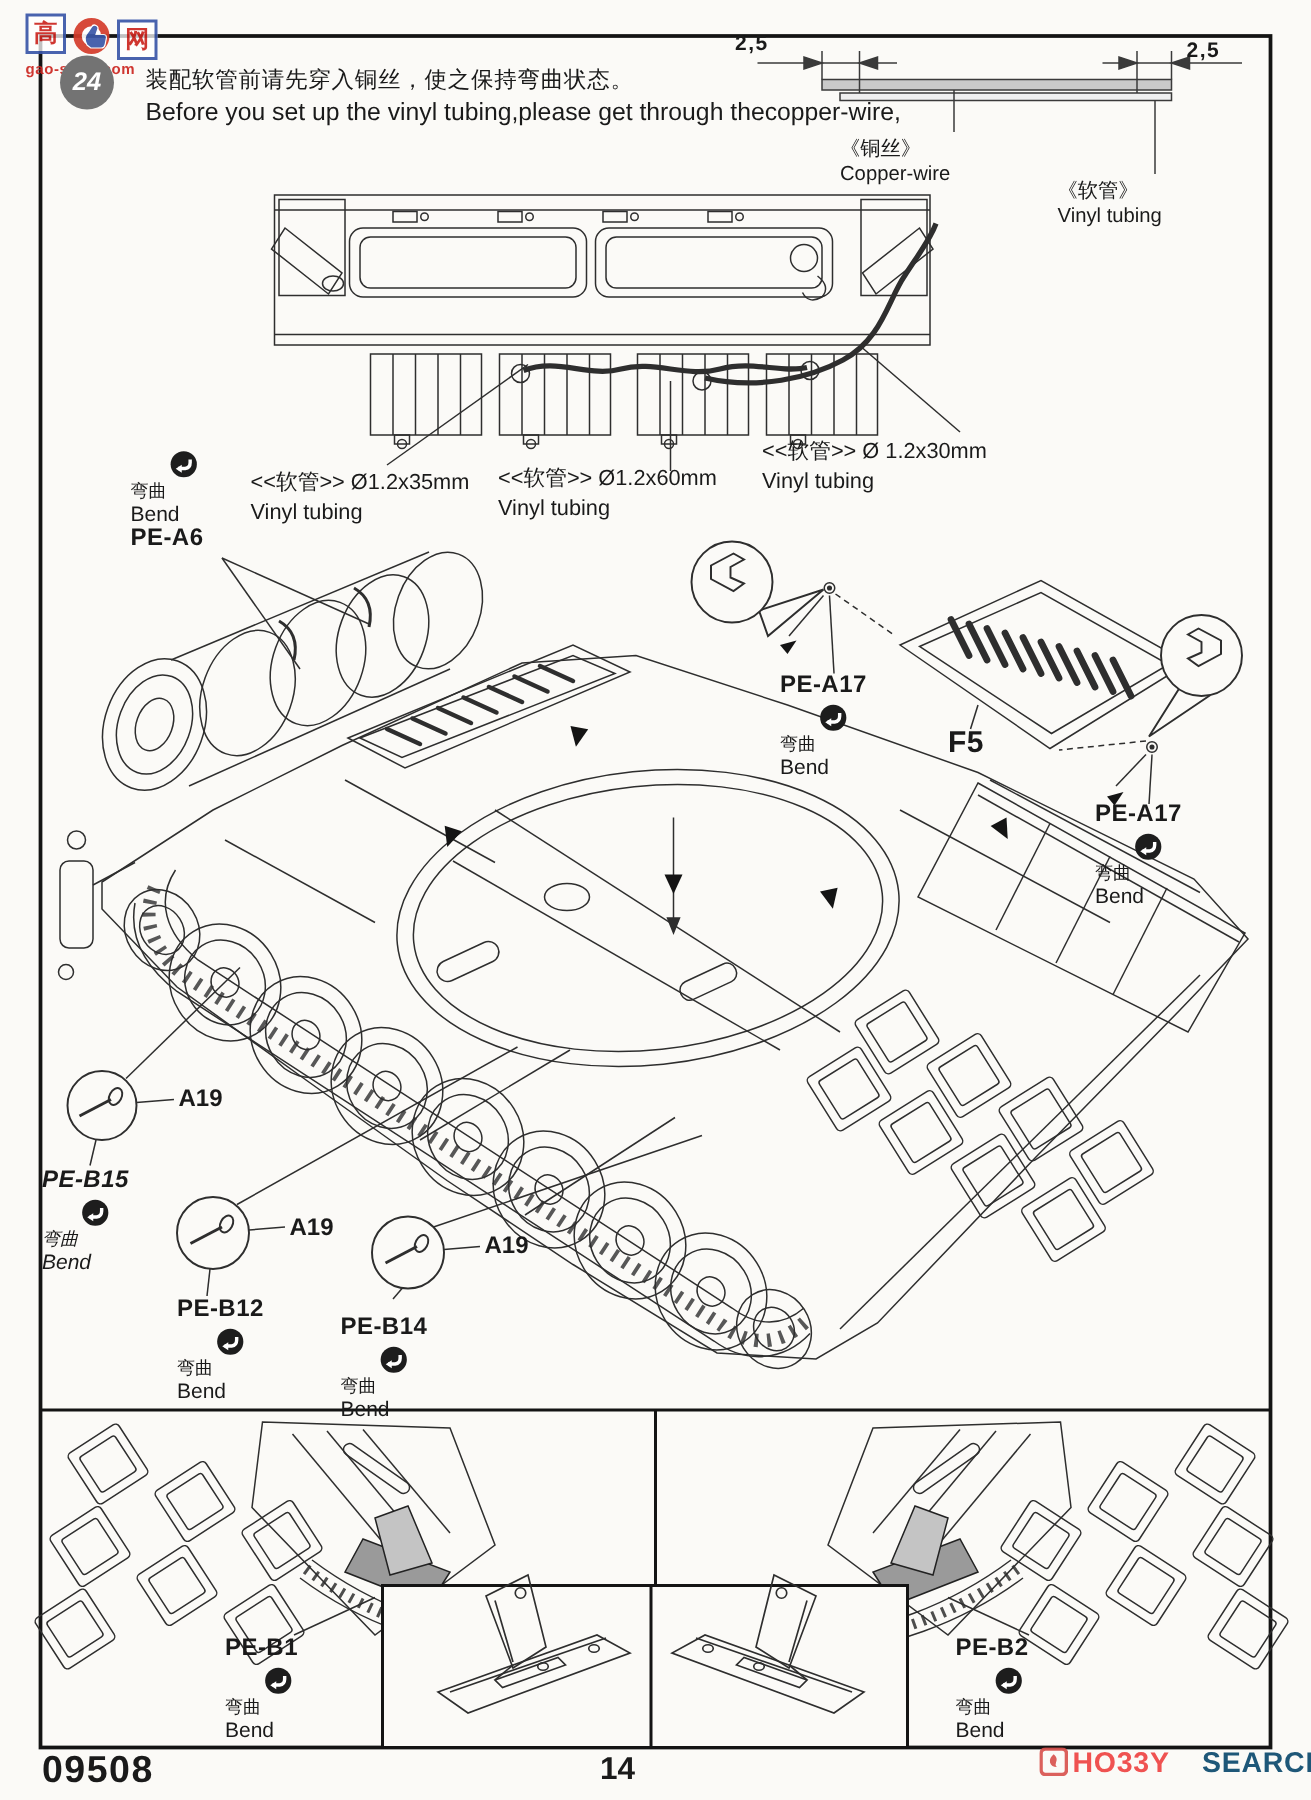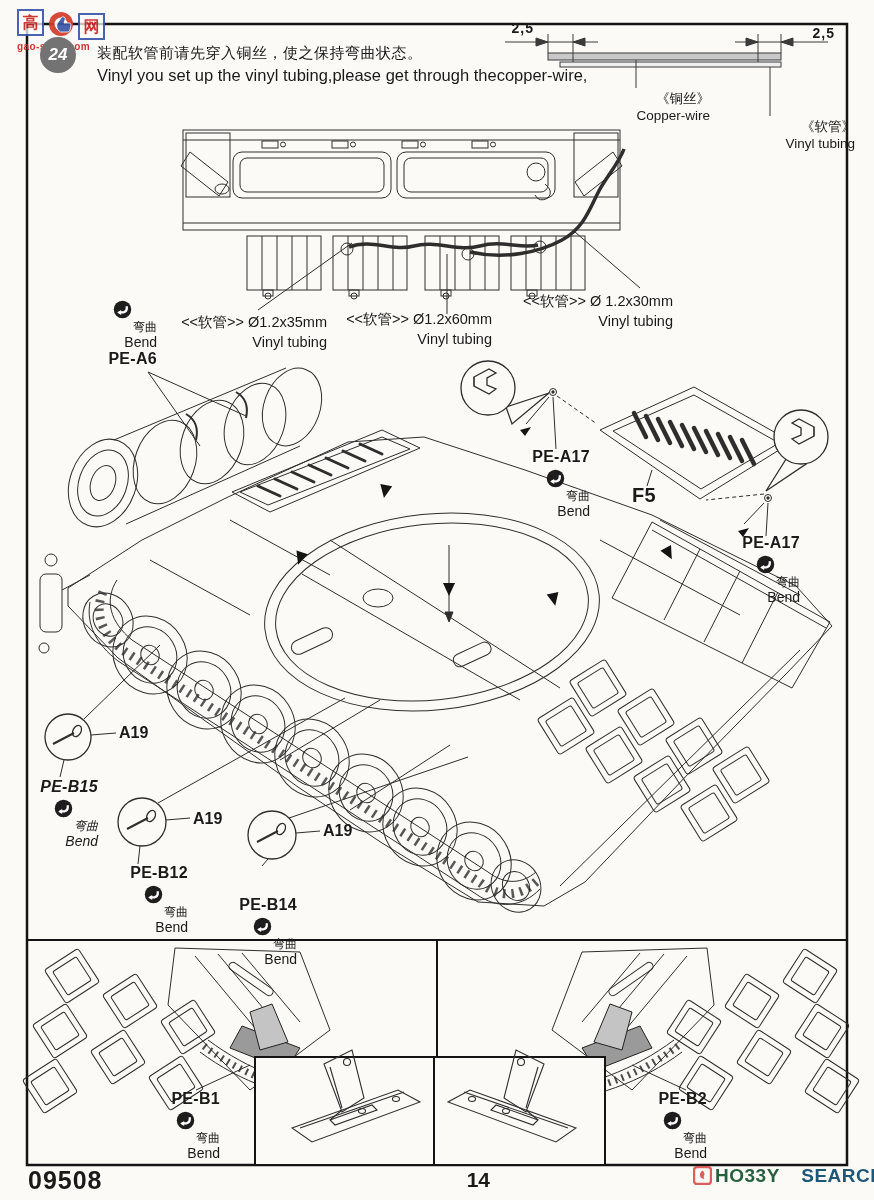--- a/index.html
+++ b/index.html
@@ -1,39 +1,39 @@
 <!DOCTYPE html>
 <html><head>
 <meta charset="utf-8">
 <style>
   html,body{margin:0;padding:0;background:#e9e8e4;}
   #page{position:relative;width:874px;height:1200px;background:#fbfaf7;overflow:hidden;
         font-family:"Liberation Sans",sans-serif;color:#1a1a1a;}
   #art{position:absolute;left:0;top:0;}
   .abs{position:absolute;}
-  .ctr{text-align:right;}
+  .ctr{text-align:left;}
   .pname{font-size:16px;font-weight:bold;letter-spacing:.3px;}
   .bendcn{font-size:12px;line-height:14px;margin-top:1px;}
   .benden{font-size:14px;line-height:16px;}
   .bend-icon{width:19px;height:19px;display:block;margin:0 auto;}
   .tublabel{font-size:14.5px;line-height:20px;white-space:nowrap;}
   .smlabel{font-size:13.5px;line-height:17px;white-space:nowrap;}
   .dim{font-size:14px;font-weight:bold;letter-spacing:1px;}
   .a19{font-size:16px;font-weight:bold;}
   .stepcircle{width:36px;height:36px;border-radius:50%;background:#737373;color:#fff;
       font-size:17px;font-weight:bold;line-height:36px;text-align:center;font-style:italic;}
   .notecn{font-size:15px;letter-spacing:.5px;}
   .noteen{font-size:16.5px;}
   .wmbox{width:23px;height:23px;border:2px solid #3a57a8;background:rgba(255,255,255,.8);
       color:#cc2620;font-size:16px;font-weight:bold;line-height:23px;text-align:center;}
   .wmurl{font-size:10px;font-weight:bold;color:#cc2620;letter-spacing:.4px;}
   .kitnum{font-size:25px;font-weight:bold;letter-spacing:1px;}
   .pagenum{font-size:21px;font-weight:bold;}
   .brand{font-size:19px;font-weight:bold;letter-spacing:.5px;white-space:nowrap;}
-  .brand .hob{color:#14532d;}
+  .brand .hob{color:#ef4444;}
   .brand .sea{color:#0c4a6e;margin-left:16px;}
   .wm{opacity:.92;}
 </style>
 </head>
 <body>
 
 <div id="page">
 
 <svg id="art" width="874" height="1200" viewBox="0 0 874 1200">
   <defs>
@@ -413,21 +413,21 @@
         <circle cx="15" cy="15" r="6.5" fill="#fff"></circle>
         <path d="M12,21 q-3,-5 1,-9 l2,-3 q1,-2 3,-1 q2,1 1,3 l-1,3 h5 q2,0 2,2 l-1,5 q-0.5,2 -2.5,2 h-7 z" fill="#3a57a8" stroke="#fff" stroke-width=".8"></path>
       </svg>
       <div class="wmbox" style="margin-top:4px;">网</div>
     </div>
     <div class="wmurl" style="margin-top:1px;">gao-shou.com</div>
   </div>
 
   <div class="abs stepcircle" style="left:40px;top:37px;">24</div>
   <div class="abs notecn" style="left:97px;top:44px;">装配软管前请先穿入铜丝，使之保持弯曲状态。</div>
-  <div class="abs noteen" style="left:97px;top:66px;">Vinyl you set up the vinyl tubing,please get through thecopper-wire,</div>
+  <div class="abs noteen" style="left:97px;top:66px;">Before you set up the vinyl tubing,please get through thecopper-wire,</div>
 
   <div class="abs dim ctr" style="left:490px;top:20px;width:44px;">2,5</div>
   <div class="abs dim ctr" style="left:791px;top:25px;width:44px;">2,5</div>
 
   <div class="abs ctr" style="left:560px;top:90px;width:150px;">
     <div class="smlabel">《铜丝》</div>
     <div class="smlabel">Copper-wire</div>
   </div>
   <div class="abs ctr" style="left:705px;top:118px;width:150px;">
     <div class="smlabel">《软管》</div>
@@ -488,21 +488,21 @@
     <div class="benden">Bend</div>
   </div>
   <div class="abs ctr" style="left:118px;top:864px;width:70px;">
     <div class="pname">PE-B12</div>
     <svg class="bend-icon" style="margin-top:3px;">
         <use href="#bendsym"></use>
       </svg>
     <div class="bendcn">弯曲</div>
     <div class="benden">Bend</div>
   </div>
-  <div class="abs ctr" style="left:227px;top:896px;width:70px;">
+  <div class="abs ctr" style="left:227px;top:876px;width:70px;">
     <div class="pname">PE-B14</div>
     <svg class="bend-icon" style="margin-top:3px;">
         <use href="#bendsym"></use>
       </svg>
     <div class="bendcn">弯曲</div>
     <div class="benden">Bend</div>
   </div>
 
   <div class="abs ctr" style="left:150px;top:1090px;width:70px;">
     <div class="pname">PE-B1</div>

